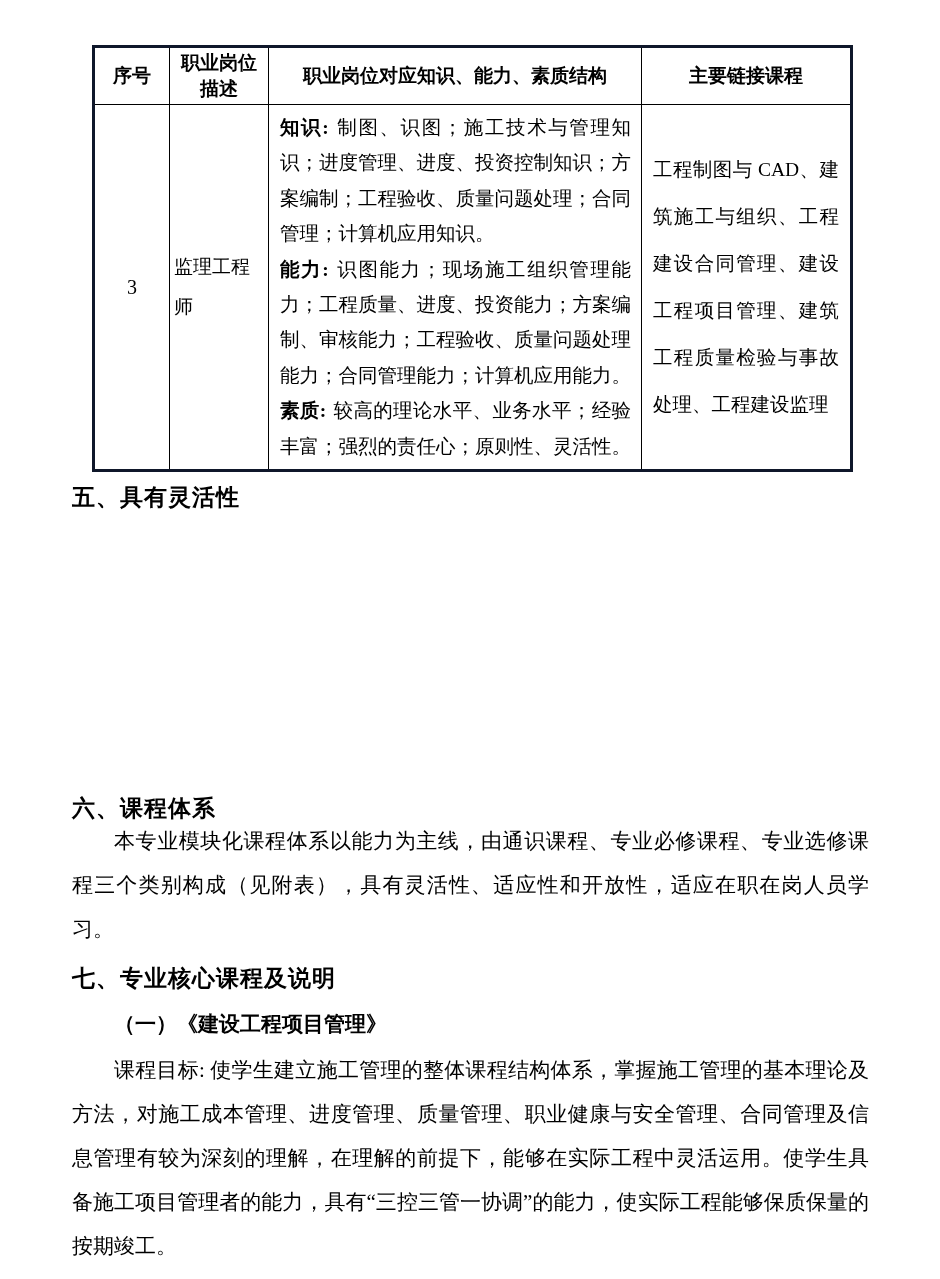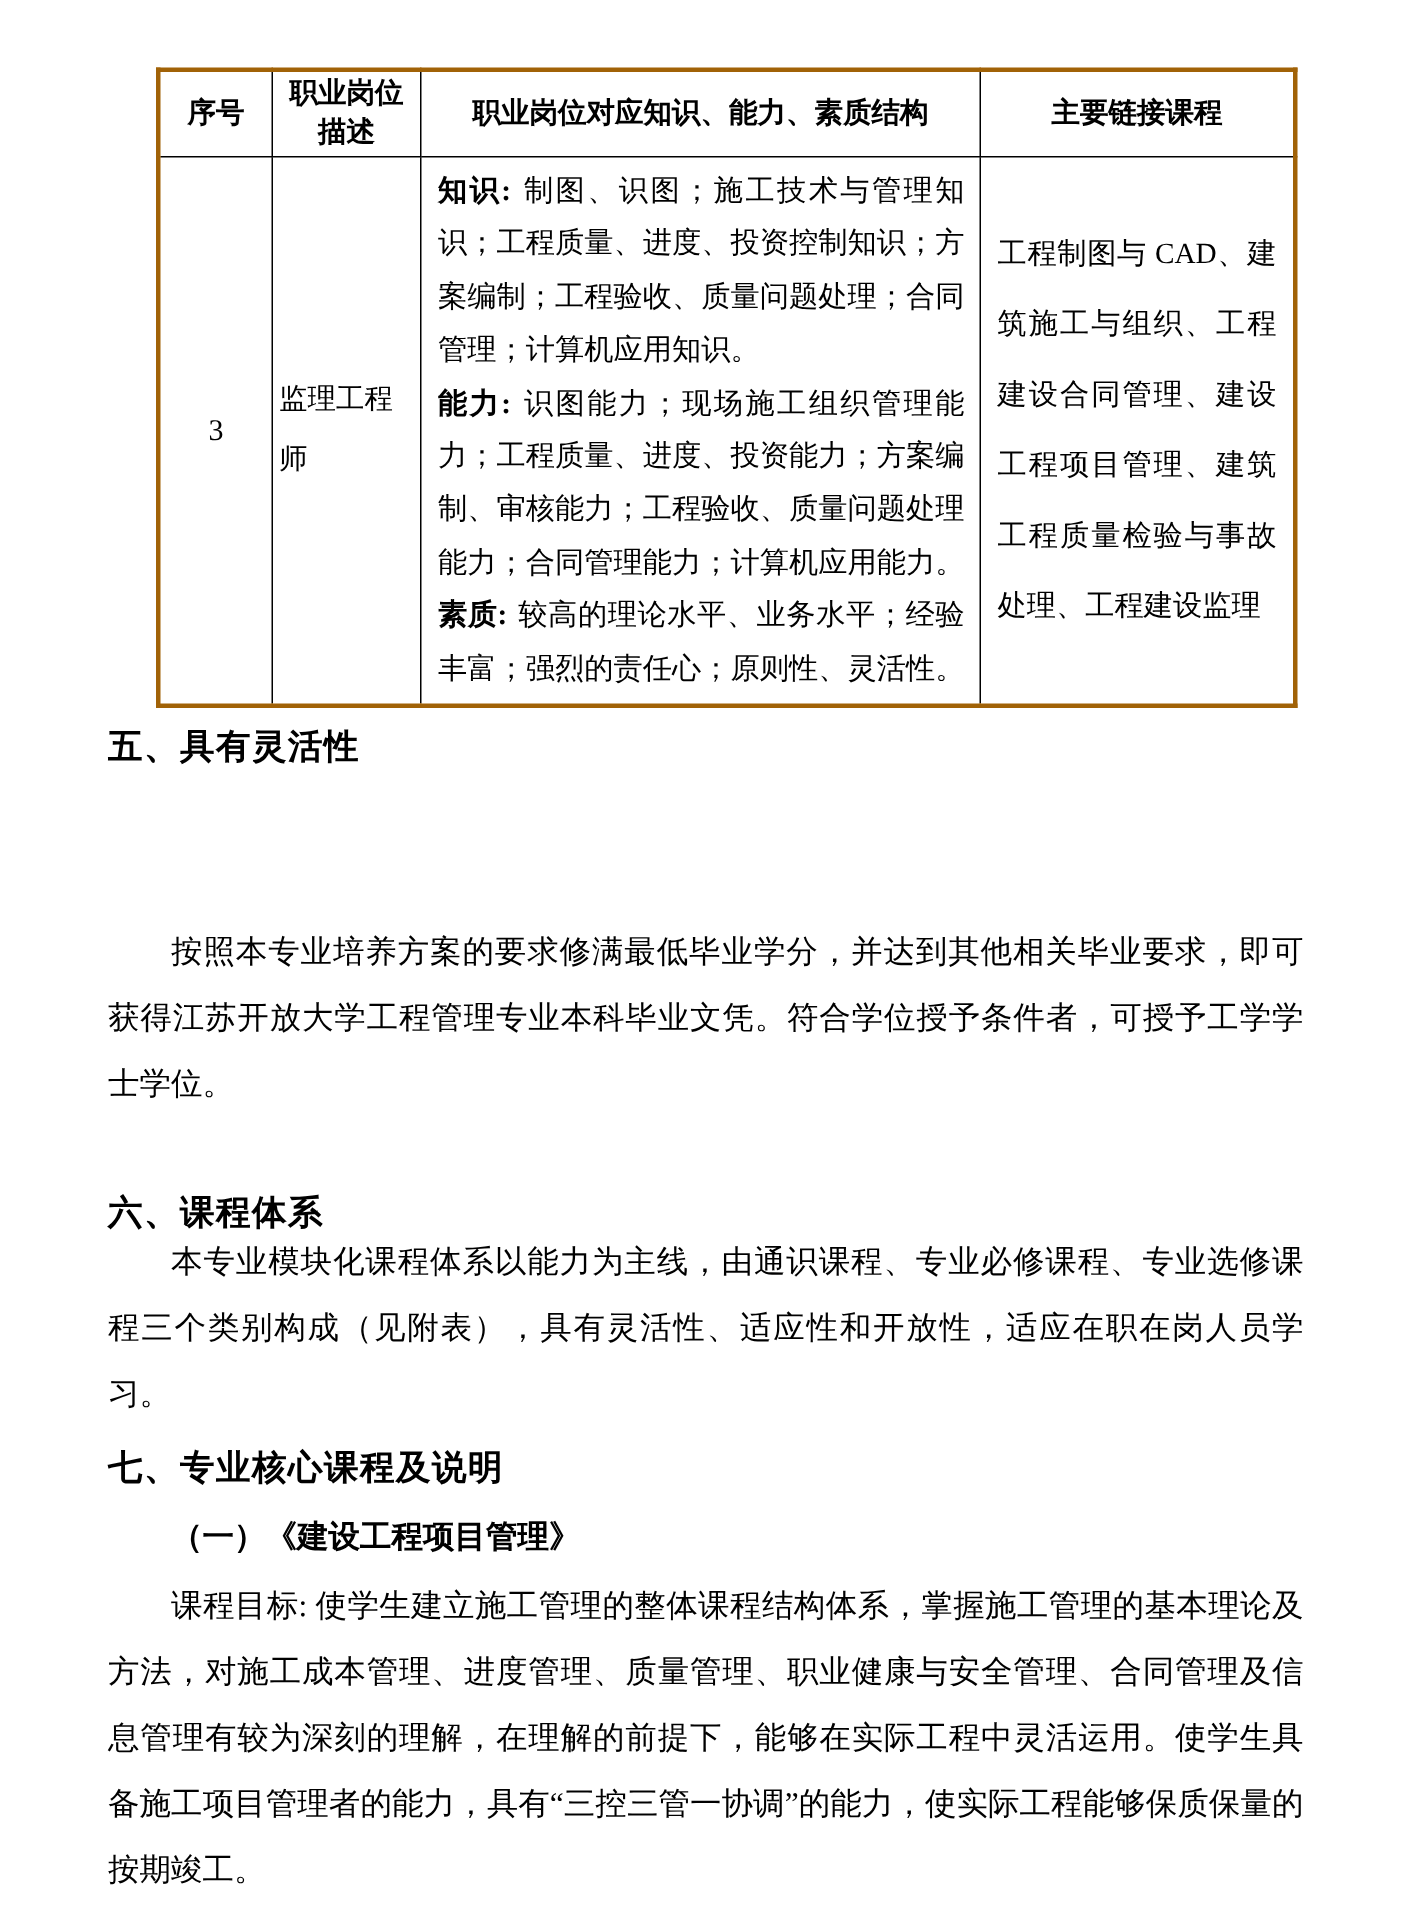--- a/index.html
+++ b/index.html
@@ -17,23 +17,22 @@
     overflow: hidden;
   }
 
   
   table.doc-table {
     position: absolute;
     left: 92px;
     top: 45px;
     width: 758px;
     border-collapse: collapse;
-    border: 3px solid #a16207;
+    border: 3px solid #0f172a;
     table-layout: fixed;
-    margin-left: 12px;
   }
   .doc-table th, .doc-table td {
     border: 1px solid #000000;
     padding: 2px 4px;
     font-weight: normal;
   }
   .doc-table thead tr { height: 54px; }
   .doc-table tbody tr { height: 330px; }
   .col-index   { width: 76px;  }
   .col-pos     { width: 99px;  }
@@ -142,33 +141,32 @@
         <th>职业岗位描述</th>
         <th>职业岗位对应知识、能力、素质结构</th>
         <th>主要链接课程</th>
       </tr>
     </thead>
     <tbody>
       <tr>
         <td class="c-index">3</td>
         <td class="c-pos">监理工程师</td>
         <td class="c-know">
-          <p><span class="lbl">知识:</span><span>制图、识图；施工技术与管理知识；工程质量、进度、投资控制知识；方案编制；工程验收、质量问题处理；合同管理；计算机应用知识。</span></p>
+          <p><span class="lbl">知识:</span><span>制图、识图；施工技术与管理知识；进度管理、进度、投资控制知识；方案编制；工程验收、质量问题处理；合同管理；计算机应用知识。</span></p>
           <p><span class="lbl">能力:</span><span>识图能力；现场施工组织管理能力；工程质量、进度、投资能力；方案编制、审核能力；工程验收、质量问题处理能力；合同管理能力；计算机应用能力。</span></p>
           <p><span class="lbl">素质:</span><span>较高的理论水平、业务水平；经验丰富；强烈的责任心；原则性、灵活性。</span></p>
         </td>
         <td class="c-courses">
           <p>工程制图与 CAD、建筑施工与组织、工程建设合同管理、建设工程项目管理、建筑工程质量检验与事故处理、工程建设监理</p>
         </td>
       </tr>
     </tbody>
   </table>
 
   <h2 class="sec-title" id="sec5-title">五、具有灵活性</h2>
-  <p class="para" id="sec5-p2">按照本专业培养方案的要求修满最低毕业学分，并达到其他相关毕业要求，即可获得江苏开放大学工程管理专业本科毕业文凭。符合学位授予条件者，可授予工学学士学位。</p>
 
   <h2 class="sec-title" id="sec6-title">六、课程体系</h2>
   <p class="para" id="sec6-p1">本专业模块化课程体系以能力为主线，由通识课程、专业必修课程、专业选修课程三个类别构成（见附表），具有灵活性、适应性和开放性，适应在职在岗人员学习。</p>
 
   <h2 class="sec-title" id="sec7-title">七、专业核心课程及说明</h2>
   <h3 class="sub-title" id="sec7-sub1">（一）《建设工程项目管理》</h3>
   <p class="para" id="sec7-p1">课程目标: 使学生建立施工管理的整体课程结构体系，掌握施工管理的基本理论及方法，对施工成本管理、进度管理、质量管理、职业健康与安全管理、合同管理及信息管理有较为深刻的理解，在理解的前提下，能够在实际工程中灵活运用。使学生具备施工项目管理者的能力，具有“三控三管一协调”的能力，使实际工程能够保质保量的按期竣工。</p>
 
 </div>
 

